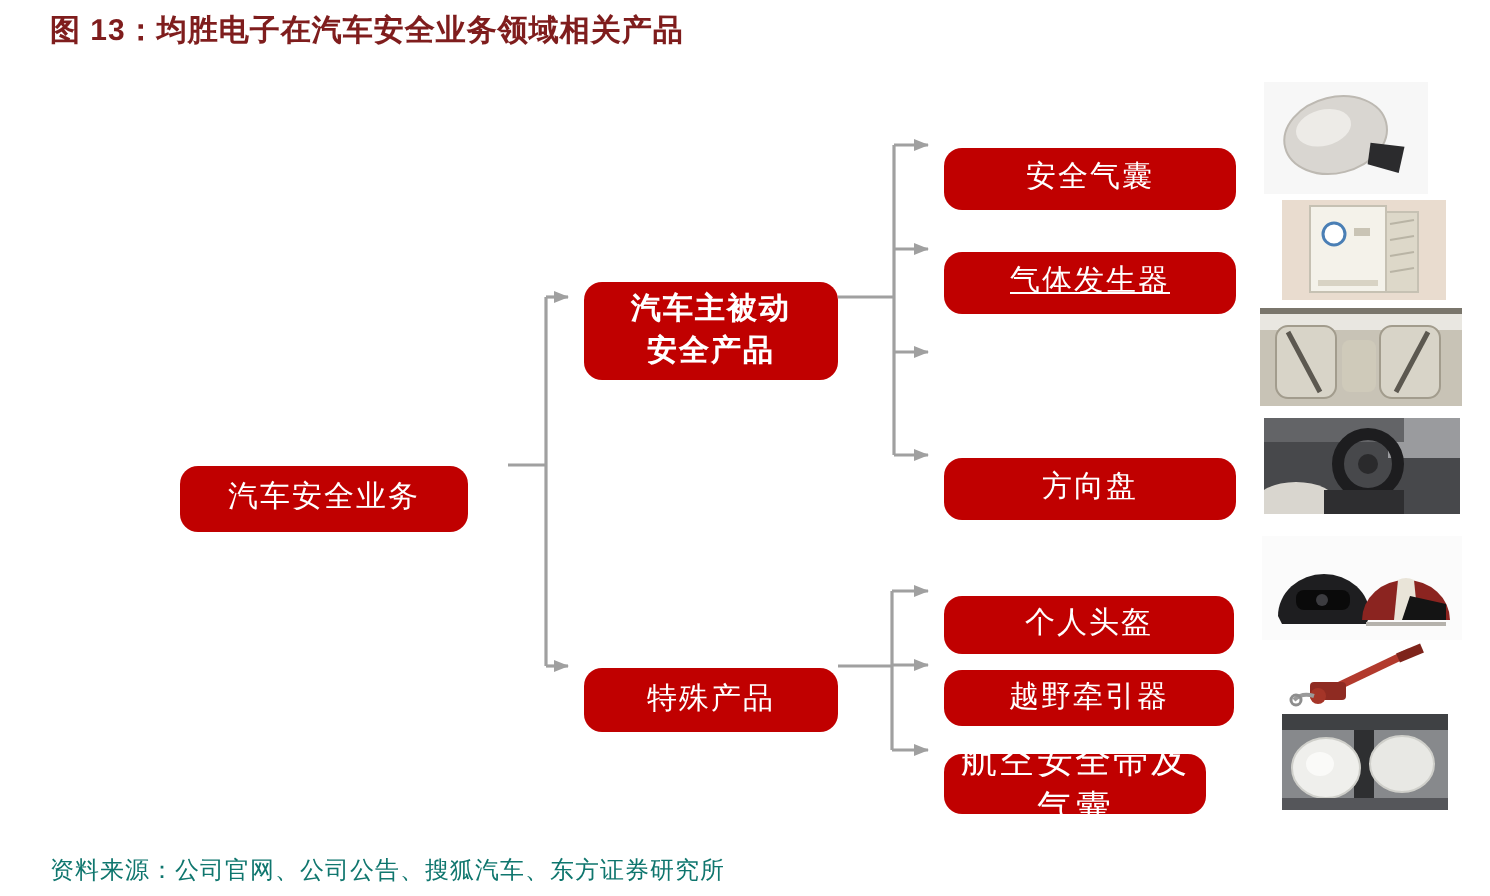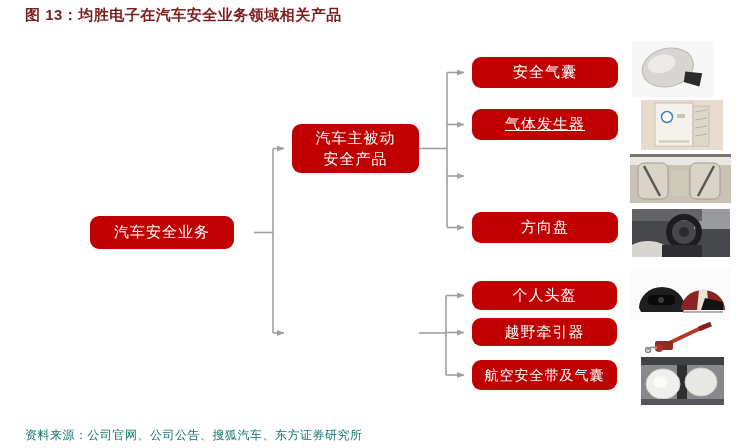--- a/index.html
+++ b/index.html
@@ -34,32 +34,33 @@
     border-radius: 9px;
     display: flex;
     flex-direction: column;
     align-items: center;
     justify-content: center;
     text-align: center;
     font-size: 15px;
     letter-spacing: 1px;
     line-height: 1.35;
     box-sizing: border-box;
+    margin-top: 17px;
   }
   .node.root   { left: 90px;  top: 216px; width: 144px; height: 33px; }
-  .node.mid1   { left: 292px; top: 124px; width: 127px; height: 49px; }
+  .node.mid1   { left: 292px; top: 124px; width: 127px; height: 49px; font-weight: bold; }
   .node.mid2   { left: 292px; top: 317px; width: 127px; height: 32px; }
   .node.leaf   { left: 472px; width: 146px; height: 31px; }
   .node.leaf-a1 { top: 57px; }
   .node.leaf-a2 { top: 109px; text-decoration: underline; }
   .node.leaf-a3 { top: 160px; }
   .node.leaf-a4 { top: 212px; }
   .node.leaf-b1 { top: 281px; height: 29px; width: 145px; }
   .node.leaf-b2 { top: 318px; height: 28px; width: 145px; }
-  .node.leaf-b3 { top: 360px; height: 30px; width: 145px; font-size: 14px; }
+  .node.leaf-b3 { top: 360px; height: 30px; width: 131px; font-size: 18px; }
   .photo {
     position: absolute;
     display: block;
   }
   .source-note {
     position: absolute;
     left: 25px;
     top: 427px;
     font-size: 12px;
     color: #0f766e;
@@ -104,20 +105,23 @@
 
   <div class="node root">
     <span>汽车安全业务</span>
   </div>
 
   <div class="node mid1">
     <span>汽车主被动</span>
     <span>安全产品</span>
   </div>
 
+  <div class="node mid2">
+    <span>特殊产品</span>
+  </div>
 
   <div class="node leaf leaf-a1">
     <span>安全气囊</span>
   </div>
   <div class="node leaf leaf-a2">
     <span>气体发生器</span>
   </div>
   <div class="node leaf leaf-b1">
     <span>个人头盔</span>
   </div>

